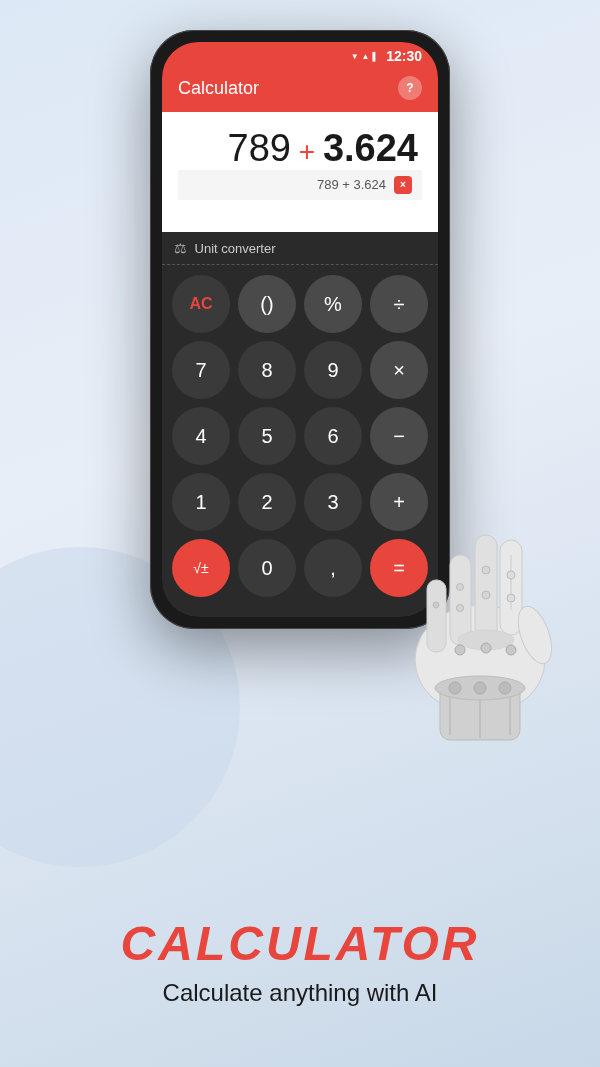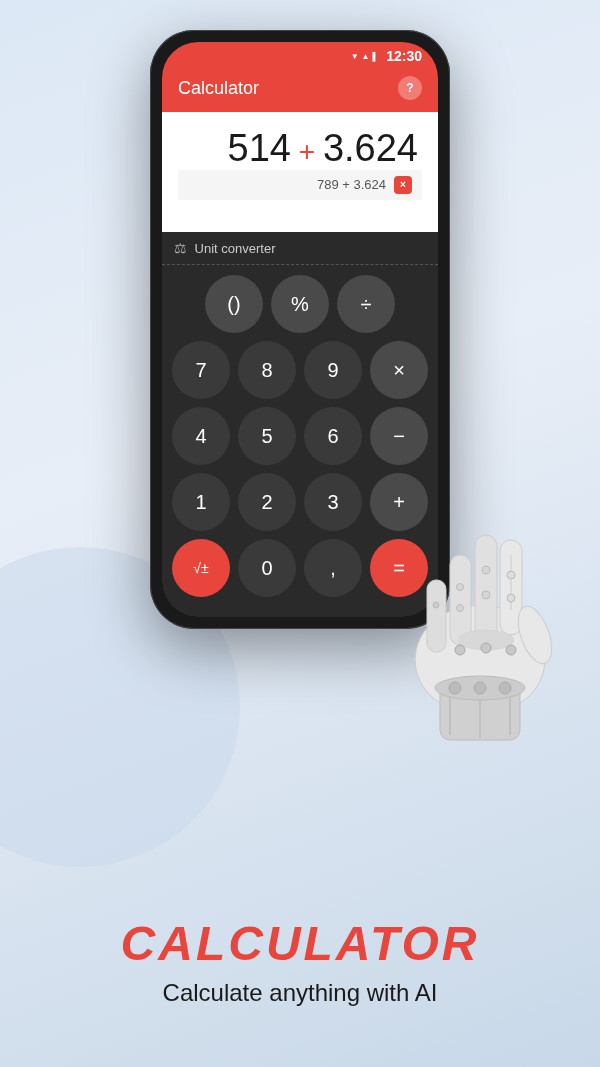--- a/index.html
+++ b/index.html
@@ -119,21 +119,21 @@
       line-height: 1.1;
       padding-right: 4px;
     }
 
     .main-expression .plus-sign {
       color: #e8453c;
       font-size: 28px;
     }
 
     .main-expression .decimal-part {
-      font-weight: 400;
+      font-weight: 700;
       margin-top: 36px;
     }
 
     .result-display {
       text-align: right;
       font-size: 20px;
       color: #888;
       padding: 4px 4px 8px;
     }
 
@@ -289,37 +289,38 @@
 
       <div class="app-header">
         <span class="app-title">Calculator</span>
         <div class="help-btn">
           <span>?</span>
         </div>
       </div>
 
       <div class="display-area">
         <div class="main-expression">
-          <span>514</span><span class="plus-sign"> + </span><span class="decimal-part">3.624</span>
+          <span>789</span><span class="plus-sign"> + </span><span class="decimal-part">3.624</span>
         </div>
         <div class="expression-bar">
           <span class="expression-text">789 + 3.624</span>
           <div class="clear-btn">
             <span>×</span>
           </div>
         </div>
       </div>
 
       <div class="unit-converter-bar">
         <span class="scale-icon">⚖</span>
         <span class="unit-converter-label">Unit converter</span>
       </div>
 
       <div class="keypad">
         <div class="keypad-row">
+          <div class="key key-ac">AC</div>
           <div class="key key-op">()</div>
           <div class="key key-op">%</div>
           <div class="key key-op">÷</div>
         </div>
         <div class="keypad-row">
           <div class="key key-dark">7</div>
           <div class="key key-dark">8</div>
           <div class="key key-dark">9</div>
           <div class="key key-op">×</div>
         </div>

